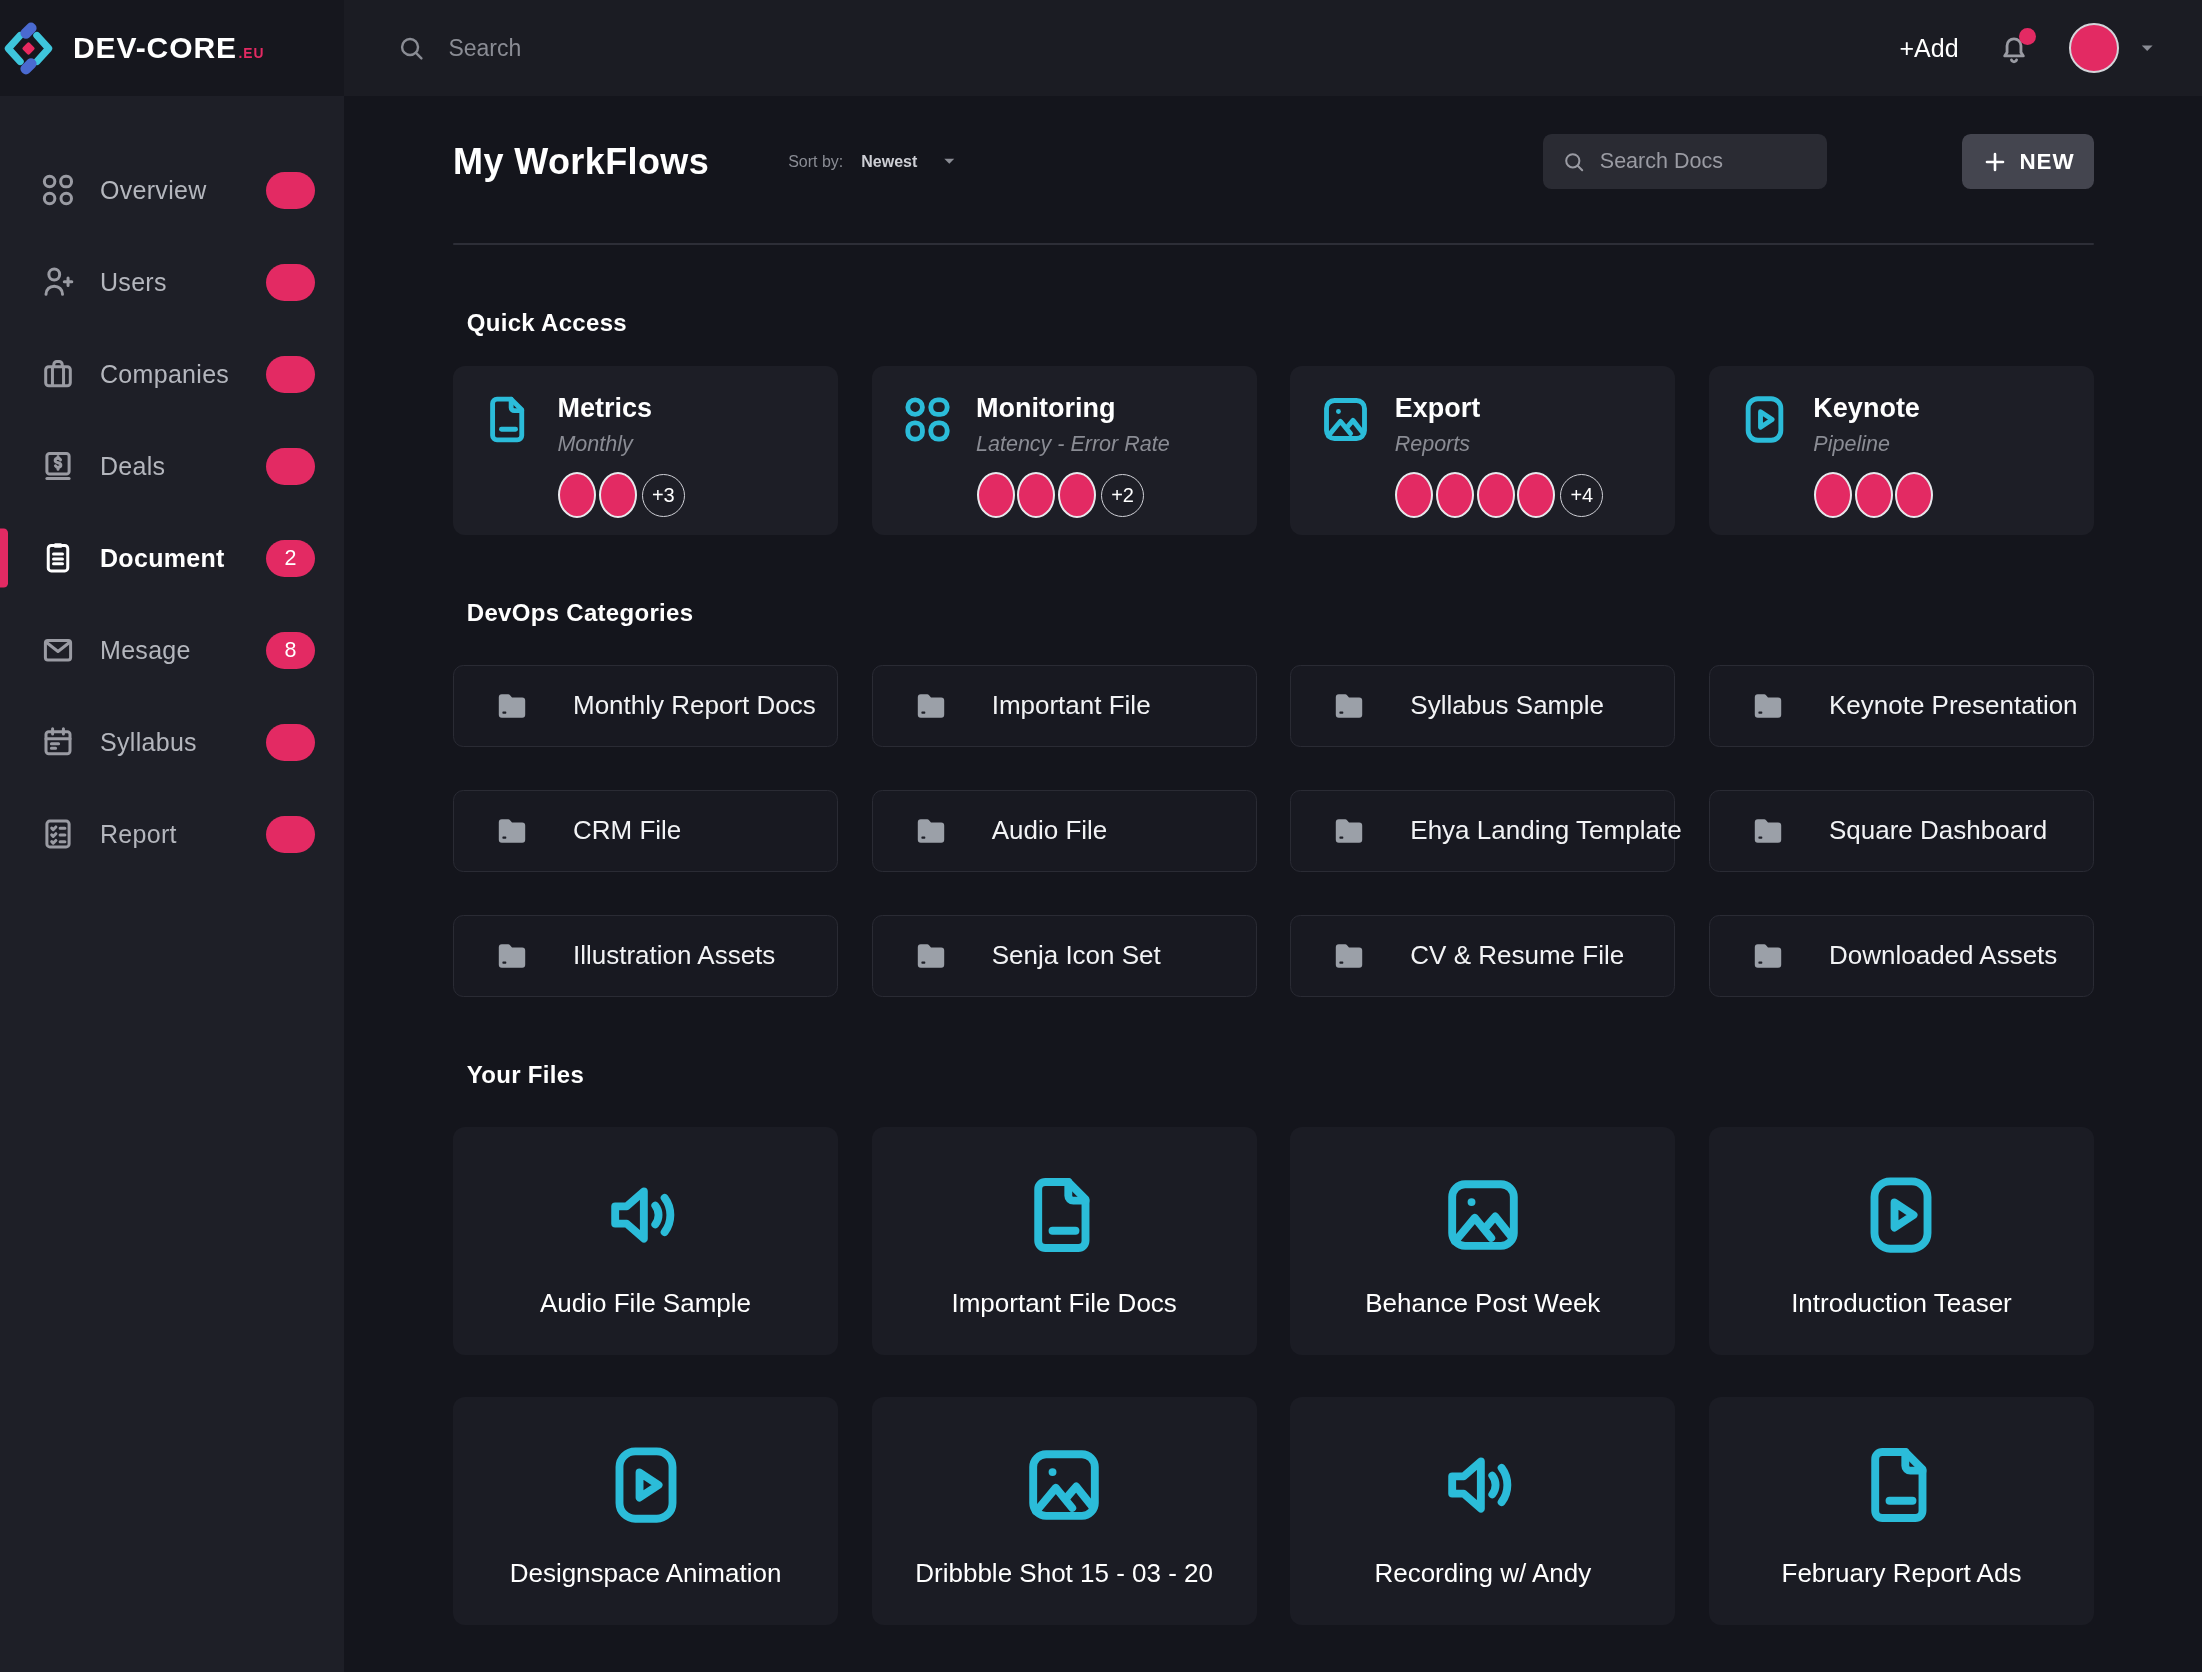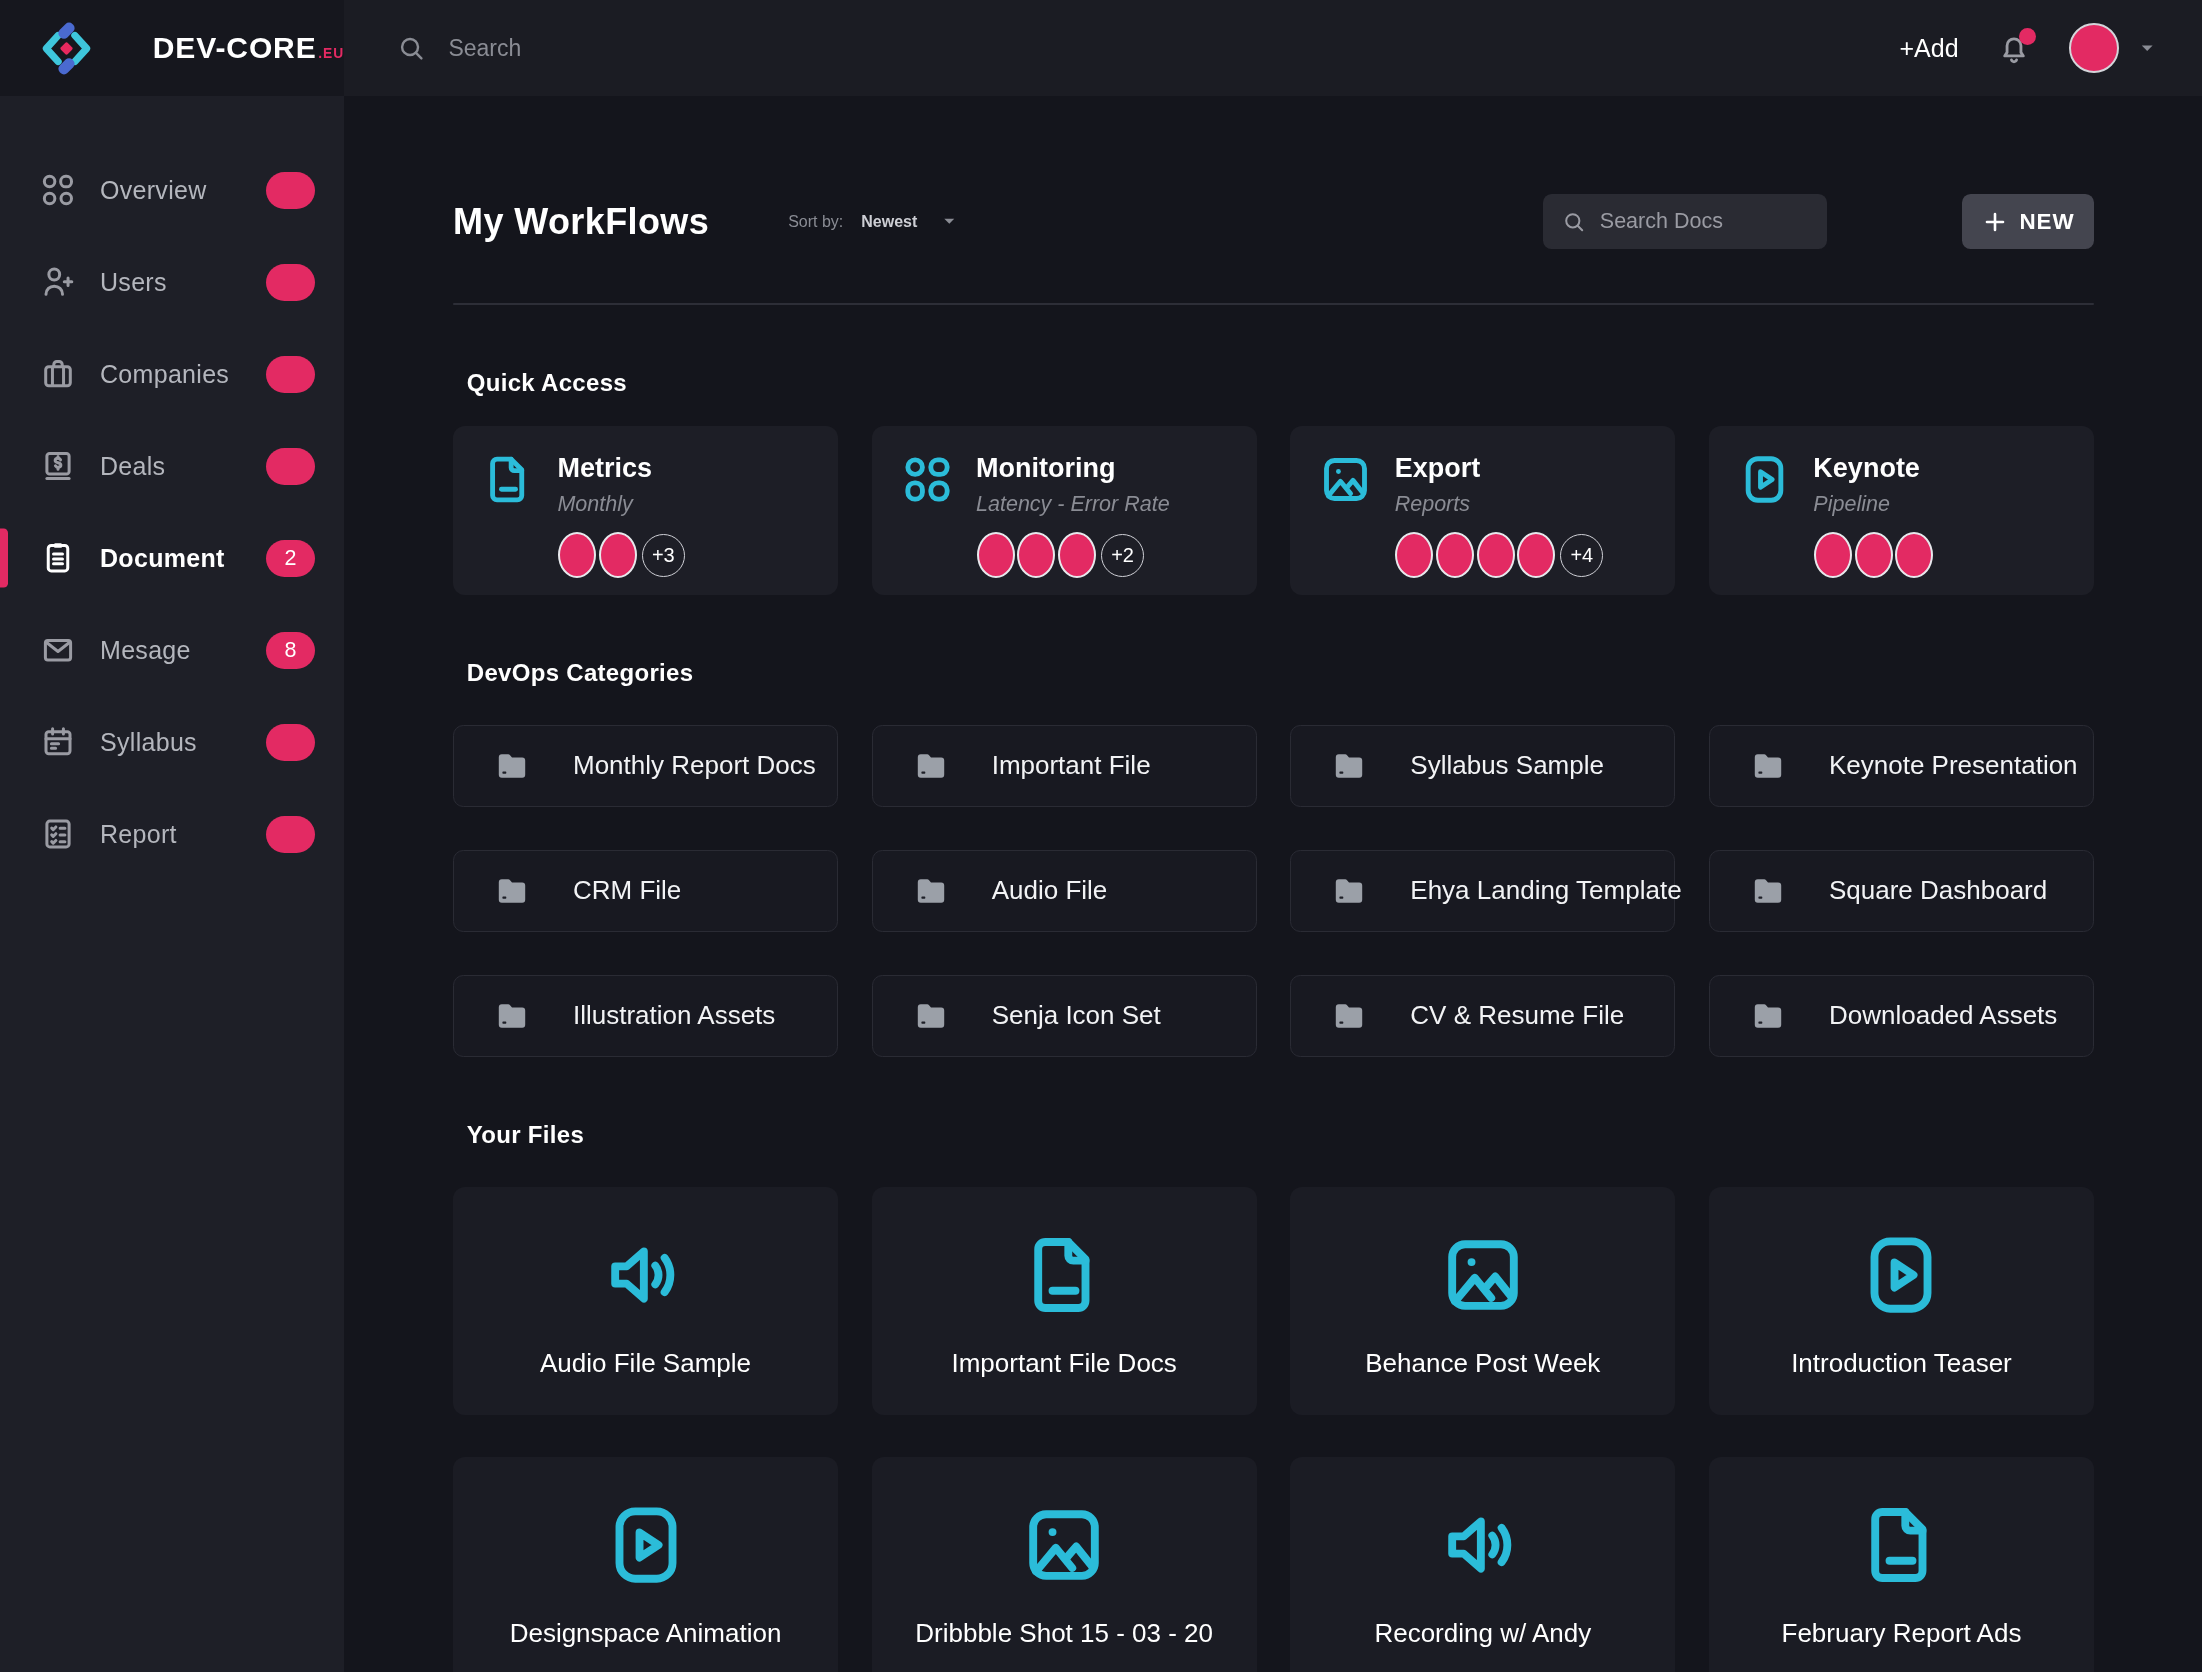--- a/index.html
+++ b/index.html
@@ -5,21 +5,21 @@
   * { margin:0; padding:0; box-sizing:border-box; }
   html,body { width:2203px; height:1673px; }
   body {
     position:relative; overflow:hidden;
     background:#14151c;
     font-family:"Liberation Sans", sans-serif;
     color:#fff;
   }
   
   .topbar { position:absolute; top:0; left:0; right:0; height:96px; background:#1b1c23; display:flex; align-items:center; z-index:3; }
-  .brand { width:344px; height:96px; background:#16171e; display:flex; align-items:center; padding-left:38px; gap:16px; flex:none;justify-content:space-between; }
+  .brand { width:344px; height:96px; background:#16171e; display:flex; align-items:center; gap:16px; flex:none; }
   .brand-logo svg { width:57px; height:57px; display:block; }
   .brand-name { font-size:30px; font-weight:bold; letter-spacing:0.9px; color:#fff; white-space:nowrap; }
   .brand-suffix { font-size:13.8px; font-weight:bold; color:var(--pink); margin-left:1.7px; }
   .topbar-search { display:flex; align-items:center; gap:22.4px; margin-left:53px; }
   .topbar-search .ic { width:29px; height:29px; color:#8a8c94; }
   .topbar-search input { background:transparent; border:none; outline:none; color:#c9cad1; font-size:23px; font-family:inherit; width:361px; }
   .topbar-search input::placeholder { color:#8a8c94; }
   .topbar-right { margin-left:auto; display:flex; align-items:center; gap:38px; padding-right:45px; }
   .add-label { font-size:25px; color:#fff; cursor:pointer; }
   .bell-wrap { position:relative; width:34px; height:34px; color:#9a9ba3; cursor:pointer; }
@@ -33,21 +33,21 @@
   .nav-item { position:relative; height:92px; display:flex; align-items:center; padding-left:40px; gap:24px; cursor:pointer; }
   .active-bar { position:absolute; left:0; top:50%; transform:translateY(-50%); width:7.7px; height:59px; background:var(--pink); border-radius:0 4.3px 4.3px 0; }
   .nav-icon { width:36px; height:36px; color:#9a9ba3; flex:none; }
   .nav-icon svg, .ic svg { width:100%; height:100%; display:block; }
   .nav-label { font-size:25px; color:#b4b6bd; letter-spacing:0.3px; }
   .nav-item.active .nav-label { color:#fff; font-weight:bold; }
   .nav-item.active .nav-icon { color:#fff; }
   .badge { margin-left:auto; margin-right:29px; min-width:49px; height:37px; padding:0 13.8px; border-radius:19px; background:var(--pink); color:#fff; font-size:21.5px; display:flex; align-items:center; justify-content:center; }
   
   .content { position:absolute; left:344px; top:96px; right:0; bottom:0; background:#14151c; padding:0 109px; overflow:hidden; }
-  .content-header { margin-top:97px; display:flex; align-items:center; height:57px; }
+  .content-header { margin-top:37px; display:flex; align-items:center; height:57px; }
   .page-title { font-size:36px; font-weight:bold; letter-spacing:0.4px; color:#fff; }
   .sort { margin-left:79px; display:flex; align-items:center; gap:18px; font-size:16px; }
   .sort-label { color:#8a8c94; }
   .sort-value { color:#cdced4; font-weight:bold; }
   .sort .caret { width:20.6px; height:20.6px; margin-left:3.4px; }
   .doc-search { margin-left:auto; width:284px; height:55px; background:#2a2b33; border-radius:8.6px; display:flex; align-items:center; gap:13.8px; padding:0 19px; }
   .doc-search .ic { width:24px; height:24px; color:#9a9ba3; flex:none; }
   .doc-search input { background:transparent; border:none; outline:none; color:#c9cad1; font-size:21.5px; font-family:inherit; width:100%; }
   .doc-search input::placeholder { color:#9a9ba3; }
   .new-btn { margin-left:135px; width:132px; height:55px; background:#44454f; border:none; border-radius:8.6px; color:#fff; display:flex; align-items:center; justify-content:center; gap:12px; font-size:22.4px; font-weight:bold; letter-spacing:0.9px; font-family:inherit; cursor:pointer; }

